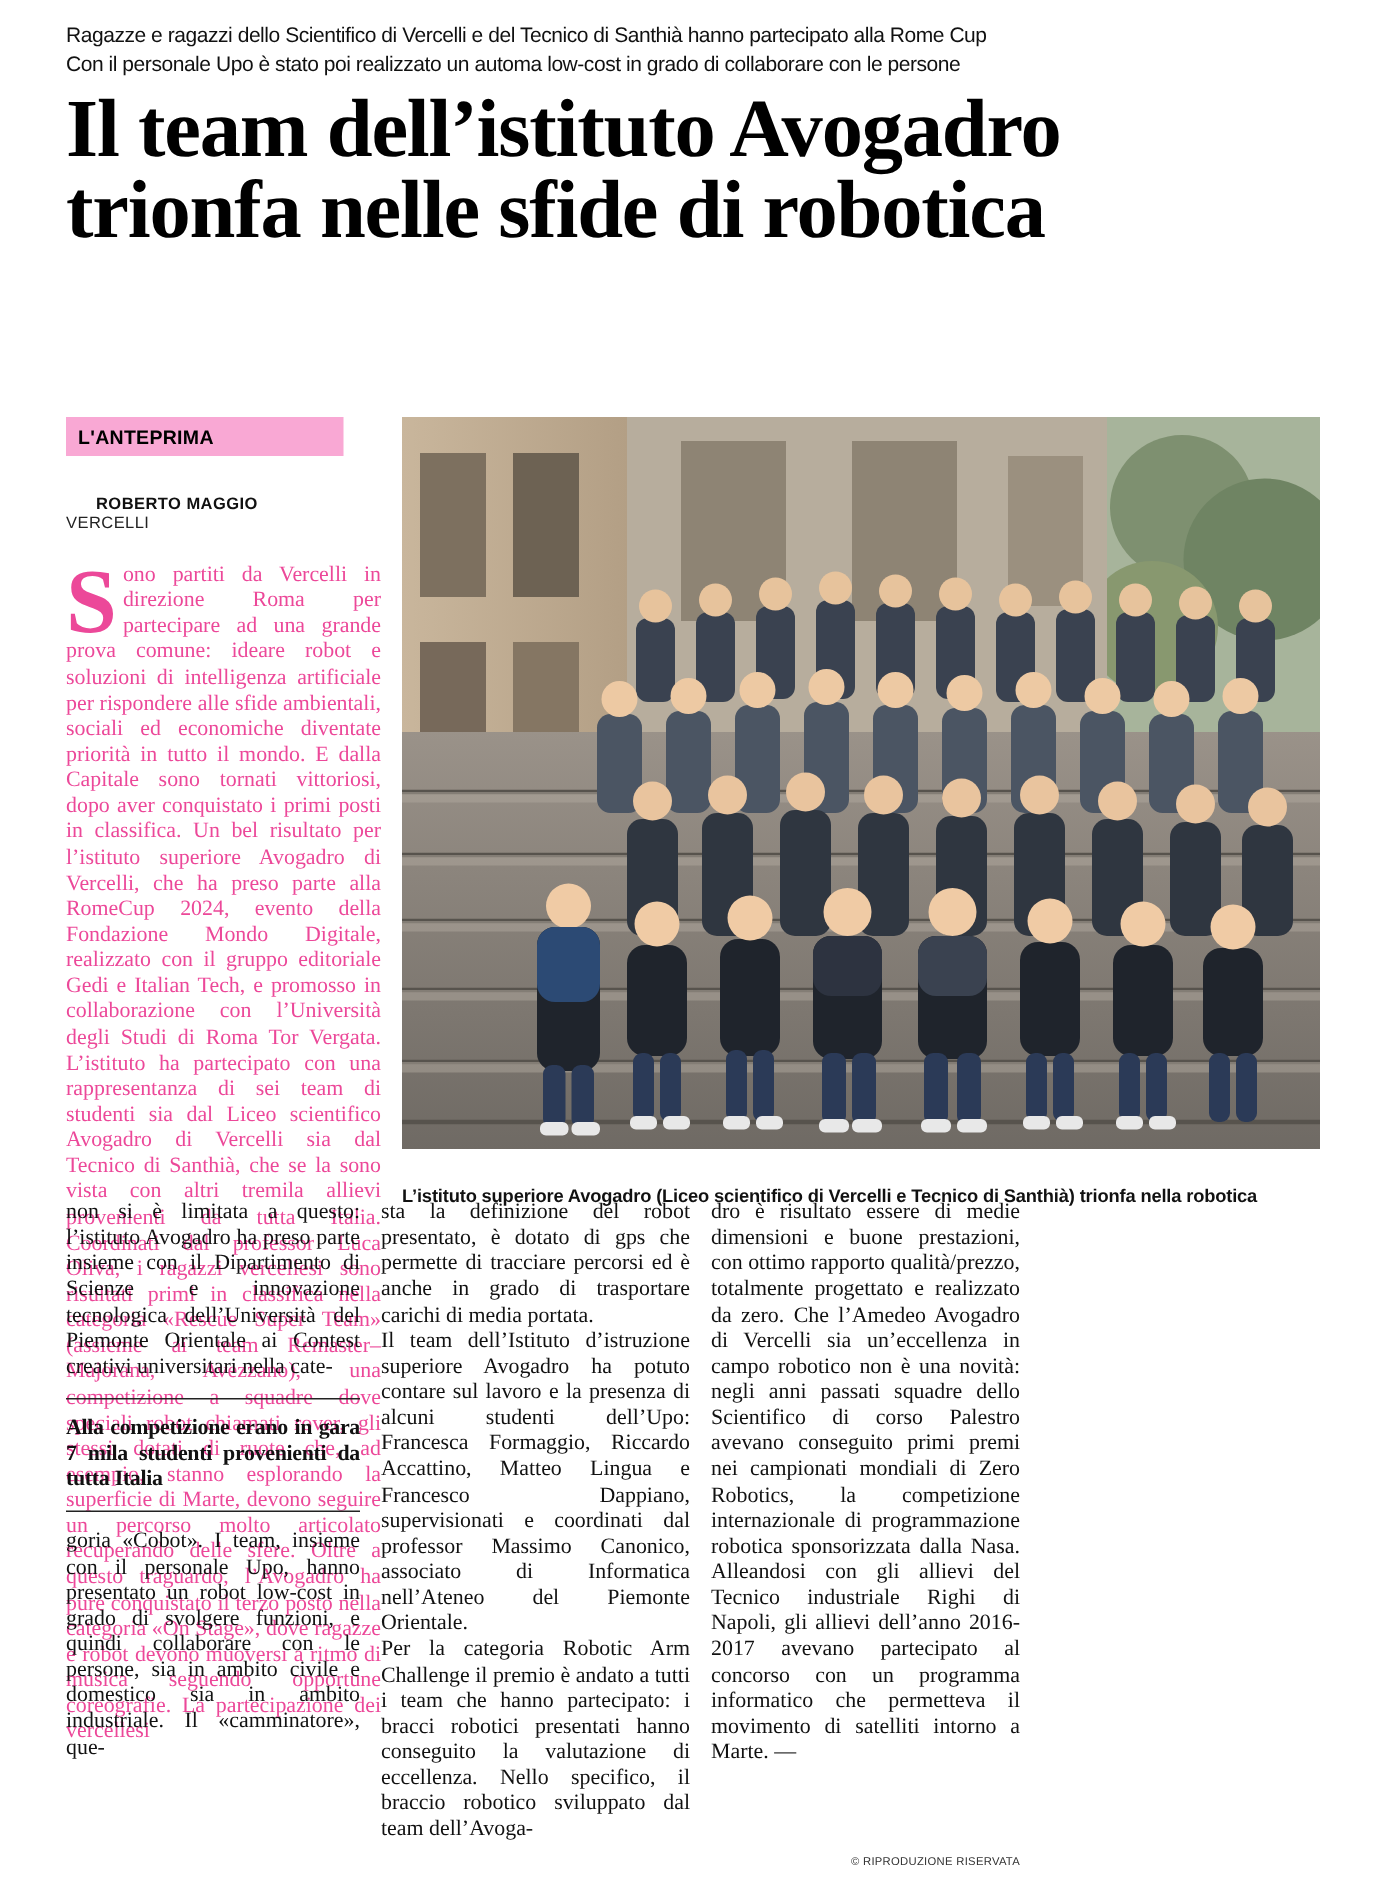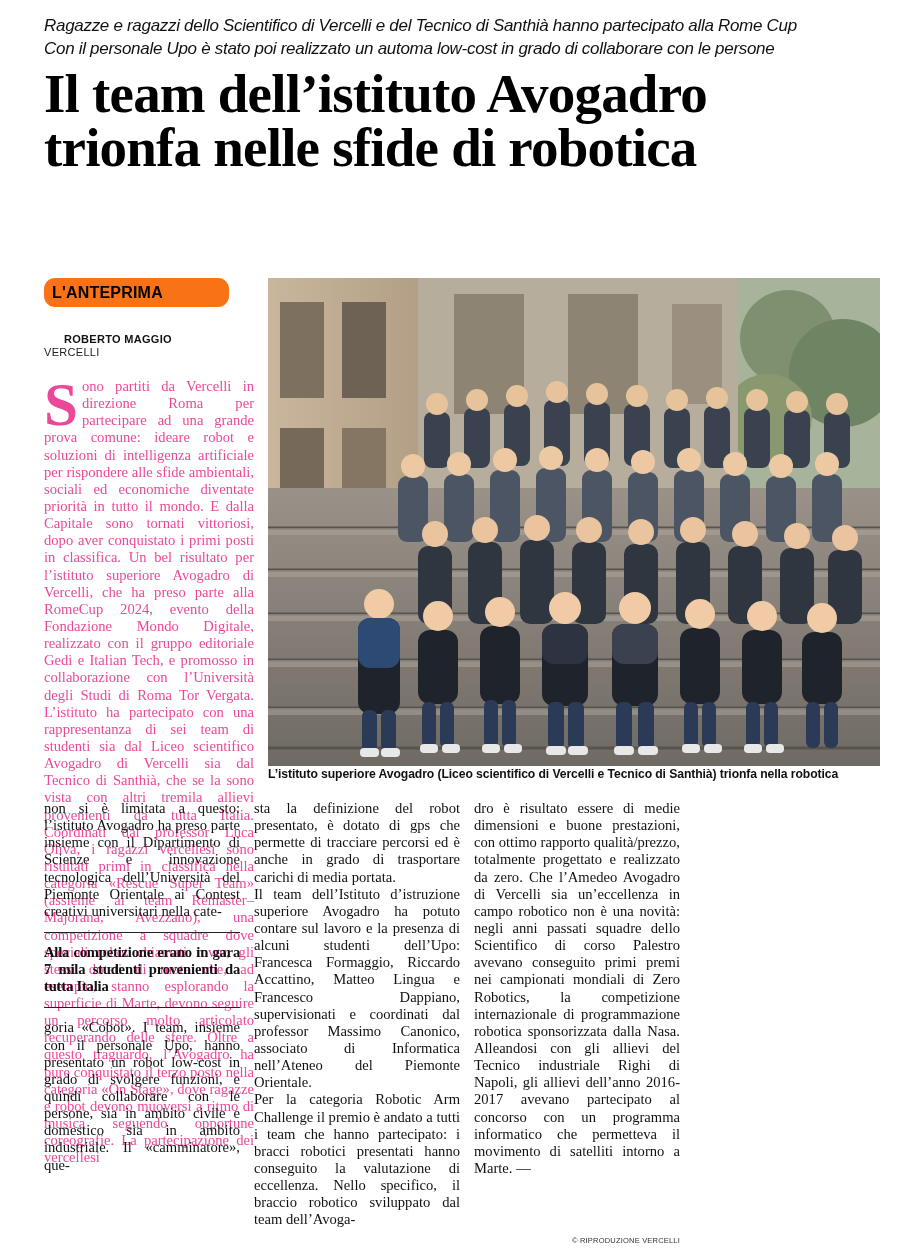--- a/index.html
+++ b/index.html
@@ -15,27 +15,26 @@
   }
   .page {
     width: 922px;
     height: 1257px;
     padding: 14px 44px 10px 44px;
     position: relative;
   }
   
   .kicker {
     font-family: "Liberation Sans", sans-serif;
-    font-size: 17px;
+    font-size: 14px;
     line-height: 1.38;
     letter-spacing: -0.3px;
     color: #111;
     font-weight: 400;
     margin: 0 0 6px 0;
-    font-style: italic;
   }
   .kicker div { white-space: nowrap; }
   
   .headline {
     font-family: "Liberation Serif", serif;
     font-weight: bold;
     font-size: 55px;
     line-height: 0.99;
     letter-spacing: -0.8px;
     margin: 4px 0 0 0;
@@ -47,31 +46,30 @@
     position: absolute;
     left: 44px;
     top: 278px;
     width: 834px;
   }
   .top-row { display: flex; gap: 14px; }
   .col-left { width: 210px; flex: 0 0 210px; }
   .photo-block { width: 612px; flex: 0 0 612px; }
 
   .label-anteprima {
-    background: #f97316;
+    background: #f9a8d4;
     color: #000;
     font-family: "Liberation Sans", sans-serif;
     font-weight: bold;
-    font-size: 16px;
+    font-size: 13px;
     letter-spacing: 0.2px;
     padding: 6px 8px 5px 8px;
     display: block;
     width: 185px;
     margin-bottom: 26px;
-    border-radius: 11px;
   }
   .byline {
     font-family: "Liberation Sans", sans-serif;
     font-weight: bold;
     font-size: 11px;
     letter-spacing: 0.3px;
     margin-bottom: 1px;
     padding-left: 20px;
   }
   .byline-city {
@@ -104,21 +102,21 @@
     position: relative;
     overflow: hidden;
     background: #9aa7ae;
   }
   .photo svg { display: block; width: 100%; height: 100%; }
   .caption {
     font-family: "Liberation Sans", sans-serif;
     font-size: 12.2px;
     font-weight: bold;
     color: #111;
-    padding-top: 1px;
+    padding-top: 24px;
     letter-spacing: -0.1px;
     border-top: 0;
   }
   
   .lower {
     position: absolute;
     left: 44px;
     top: 800px;
     width: 834px;
     display: flex;
@@ -399,17 +397,17 @@
       <hr class="rule">
       <p>goria «Cobot». I team, insieme con il personale Upo, hanno presentato un robot low-cost in grado di svolgere funzioni, e quindi collaborare con le persone, sia in ambito civile e domestico sia in ambito industriale. Il «camminatore», que-</p>
     </div>
     <div class="col">
       <p style="white-space: pre-line;">sta la definizione del robot presentato, è dotato di gps che permette di tracciare percorsi ed è anche in grado di trasportare carichi di media portata.
 Il team dell’Istituto d’istruzione superiore Avogadro ha potuto contare sul lavoro e la presenza di alcuni studenti dell’Upo: Francesca Formaggio, Riccardo Accattino, Matteo Lingua e Francesco Dappiano, supervisionati e coordinati dal professor Massimo Canonico, associato di Informatica nell’Ateneo del Piemonte Orientale.
 Per la categoria Robotic Arm Challenge il premio è andato a tutti i team che hanno partecipato: i bracci robotici presentati hanno conseguito la valutazione di eccellenza. Nello specifico, il braccio robotico sviluppato dal team dell’Avoga-</p>
     </div>
     <div class="col">
       <p>dro è risultato essere di medie dimensioni e buone prestazioni, con ottimo rapporto qualità/prezzo, totalmente progettato e realizzato da zero. Che l’Amedeo Avogadro di Vercelli sia un’eccellenza in campo robotico non è una novità: negli anni passati squadre dello Scientifico di corso Palestro avevano conseguito primi premi nei campionati mondiali di Zero Robotics, la competizione internazionale di programmazione robotica sponsorizzata dalla Nasa. Alleandosi con gli allievi del Tecnico industriale Righi di Napoli, gli allievi dell’anno 2016-2017 avevano partecipato al concorso con un programma informatico che permetteva il movimento di satelliti intorno a Marte. —</p>
-      <div class="riproduzione">© RIPRODUZIONE VERCELLI</div>
+      <div class="riproduzione">© RIPRODUZIONE RISERVATA</div>
     </div>
   </div>
 
 </div>
 
 </body></html>

